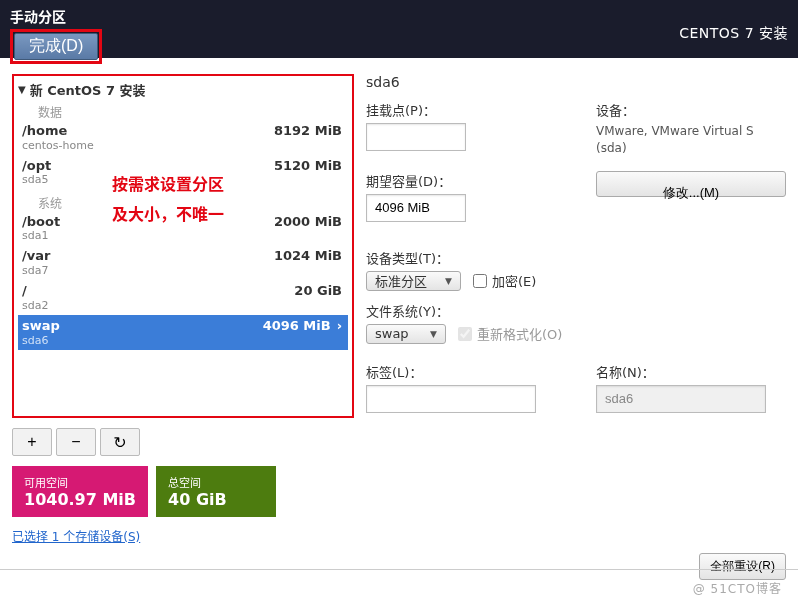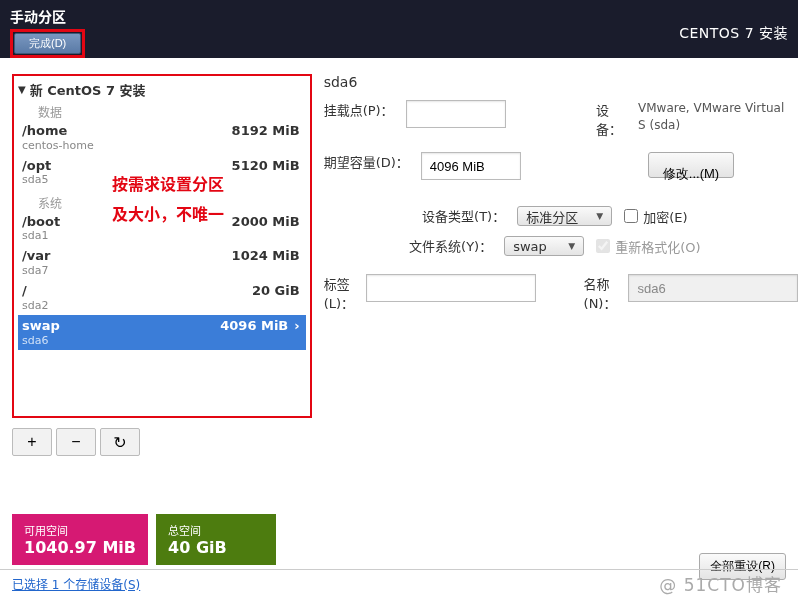--- a/index.html
+++ b/index.html
@@ -1,21 +1,21 @@
 <!DOCTYPE html>
 <html><head>
 <meta charset="utf-8">
 <style>
 * { box-sizing: border-box; margin: 0; padding: 0; }
 body { font-family: "DejaVu Sans", "Noto Sans CJK SC", sans-serif; font-size: 13px; background: #fff; color: #333; width: 798px; height: 604px; overflow: hidden; position: relative; }
 .topbar { background: #1a1c2c; color: #fff; height: 58px; display: flex; justify-content: space-between; padding: 6px 10px 0 10px; position: relative; }
 .topbar-left { display: flex; flex-direction: column; gap: 3px; }
 .topbar-title { font-size: 14px; font-weight: 600; }
 .done-btn-wrap { border: 3px solid #e30613; padding: 1px; width: fit-content; }
-.done-btn { background: #5a7aa6; background: linear-gradient(#7a98c0,#5a7aa6); color: #fff; border: 1px solid #3f5878; padding: 2px 14px; font-size: 11px; cursor: pointer; border-radius: 2px; }
+.done-btn { background: #5a7aa6; background: linear-gradient(#7a98c0,#5a7aa6); color: #fff; border: 1px solid #3f5878; padding: 2px 14px; font-size: 16px; cursor: pointer; border-radius: 2px; }
 .topbar-right { display: flex; align-items: center; gap: 3px; }
 .install-title { font-size: 14px; letter-spacing: 0.5px; }
 .lang-row { display: flex; gap: 8px; }
 .lang-box { background: #fff; color: #000; padding: 2px 6px; display: flex; align-items: center; gap: 6px; min-width: 90px; border: 1px solid #999; }
 .kbd-icon svg { width: 18px; height: 12px; }
 .help-btn { background: #d6d6d6; color: #000; border: 1px solid #999; padding: 2px 12px; cursor: pointer; font-size: 13px; border-radius: 2px; }
 .content { display: flex; padding: 16px 12px 0 12px; gap: 12px; height: 490px; }
 .left { width: 346px; position: relative; }
 .redbox { border: 2px solid #e30613; padding: 4px 4px 6px 4px; height: 344px; position: relative; }
 .install-head { display: flex; align-items: center; gap: 4px; font-weight: 600; margin-bottom: 4px; }
@@ -25,42 +25,42 @@
 .part .p-left { display: flex; flex-direction: column; }
 .part .p-name { font-weight: 600; }
 .part .p-sub { font-size: 11px; color: #888; }
 .part .p-size { font-weight: 600; display: flex; align-items: center; gap: 6px; }
 .part.selected { background: #3b7dd8; color: #fff; }
 .part.selected .p-sub { color: #cfe0f7; }
 .overlay-txt { position: absolute; left: 98px; top: 94px; color: #e30613; font-weight: 700; font-size: 16px; pointer-events: none; line-height: 1.9; }
 .btn-row { display: flex; gap: 4px; margin-top: 10px; }
 .tool-btn { width: 40px; height: 28px; background: #f2f2f2; border: 1px solid #bbb; border-radius: 2px; cursor: pointer; font-size: 16px; display: flex; align-items: center; justify-content: center; }
 .diskboxes { display: flex; gap: 8px; margin-top: 10px; }
-.diskbox { padding: 8px 12px; color: #fff; min-width: 120px; margin-top: 48px; }
+.diskbox { padding: 8px 12px; color: #fff; min-width: 120px; }
 .diskbox.free { background: #d61973; }
 .diskbox.total { background: #4d7c0f; }
 .diskbox .small { font-size: 11px; }
 .diskbox .big { font-size: 16px; font-weight: 600; }
 .link { color: #2266cc; text-decoration: underline; cursor: pointer; font-size: 12px; margin-top: 10px; display: inline-block; }
 .right { flex: 1; padding-top: 0; position: relative; }
 .r-title { font-size: 14px; margin-bottom: 10px; }
 .r-row { display: flex; gap: 30px; margin-bottom: 14px; }
-.r-col { display: flex; flex-direction: row; gap: 12px; justify-content: center; }
+.r-col { display: flex; flex-direction: column; gap: 4px; }
 .r-label { font-size: 13px; color: #333; }
 .r-input { background: #fff; border: 1px solid #bbb; padding: 5px 8px; font-size: 13px; width: 100px; height: 28px; box-shadow: inset 0 1px 2px rgba(0,0,0,0.1); }
 .r-input.disabled { background: #f0f0f0; color: #888; }
 .r-btn { background: linear-gradient(#fafafa,#e4e4e4); border: 1px solid #aaa; border-radius: 3px; padding: 12px 14px; cursor: pointer; font-size: 13px; height: 24px; }
 .r-select { background: linear-gradient(#fafafa,#e4e4e4); border: 1px solid #aaa; border-radius: 3px; padding: 4px 8px; cursor: pointer; font-size: 13px; height: 20px; min-width: 95px; display: flex; align-items: center; justify-content: space-between; gap: 10px; }
 .r-sel-caret { font-size: 9px; color: #555; }
 .r-check { display: flex; align-items: center; gap: 5px; }
 .r-check input { width: 14px; height: 14px; }
 .r-check.disabled { color: #999; }
 .r-check.disabled input { opacity: 0.6; }
 .reset-btn { position: absolute; right: 0; bottom: -32px; background: linear-gradient(#fafafa,#e4e4e4); border: 1px solid #aaa; border-radius: 3px; padding: 4px 10px; font-size: 12px; cursor: pointer; }
-.watermark { position: absolute; right: 16px; bottom: 8px; color: #aaa; font-size: 17px; letter-spacing: 1px; pointer-events: none; margin-left: 44px; }
+.watermark { position: absolute; right: 16px; bottom: 8px; color: #aaa; font-size: 12px; letter-spacing: 1px; pointer-events: none; margin-left: 44px; }
 </style>
 </head>
 <body>
 
 <div class="topbar">
   <div class="topbar-left">
     <div class="topbar-title">手动分区</div>
     <div class="done-btn-wrap">
       <button class="done-btn">完成(D)</button>
     </div>

